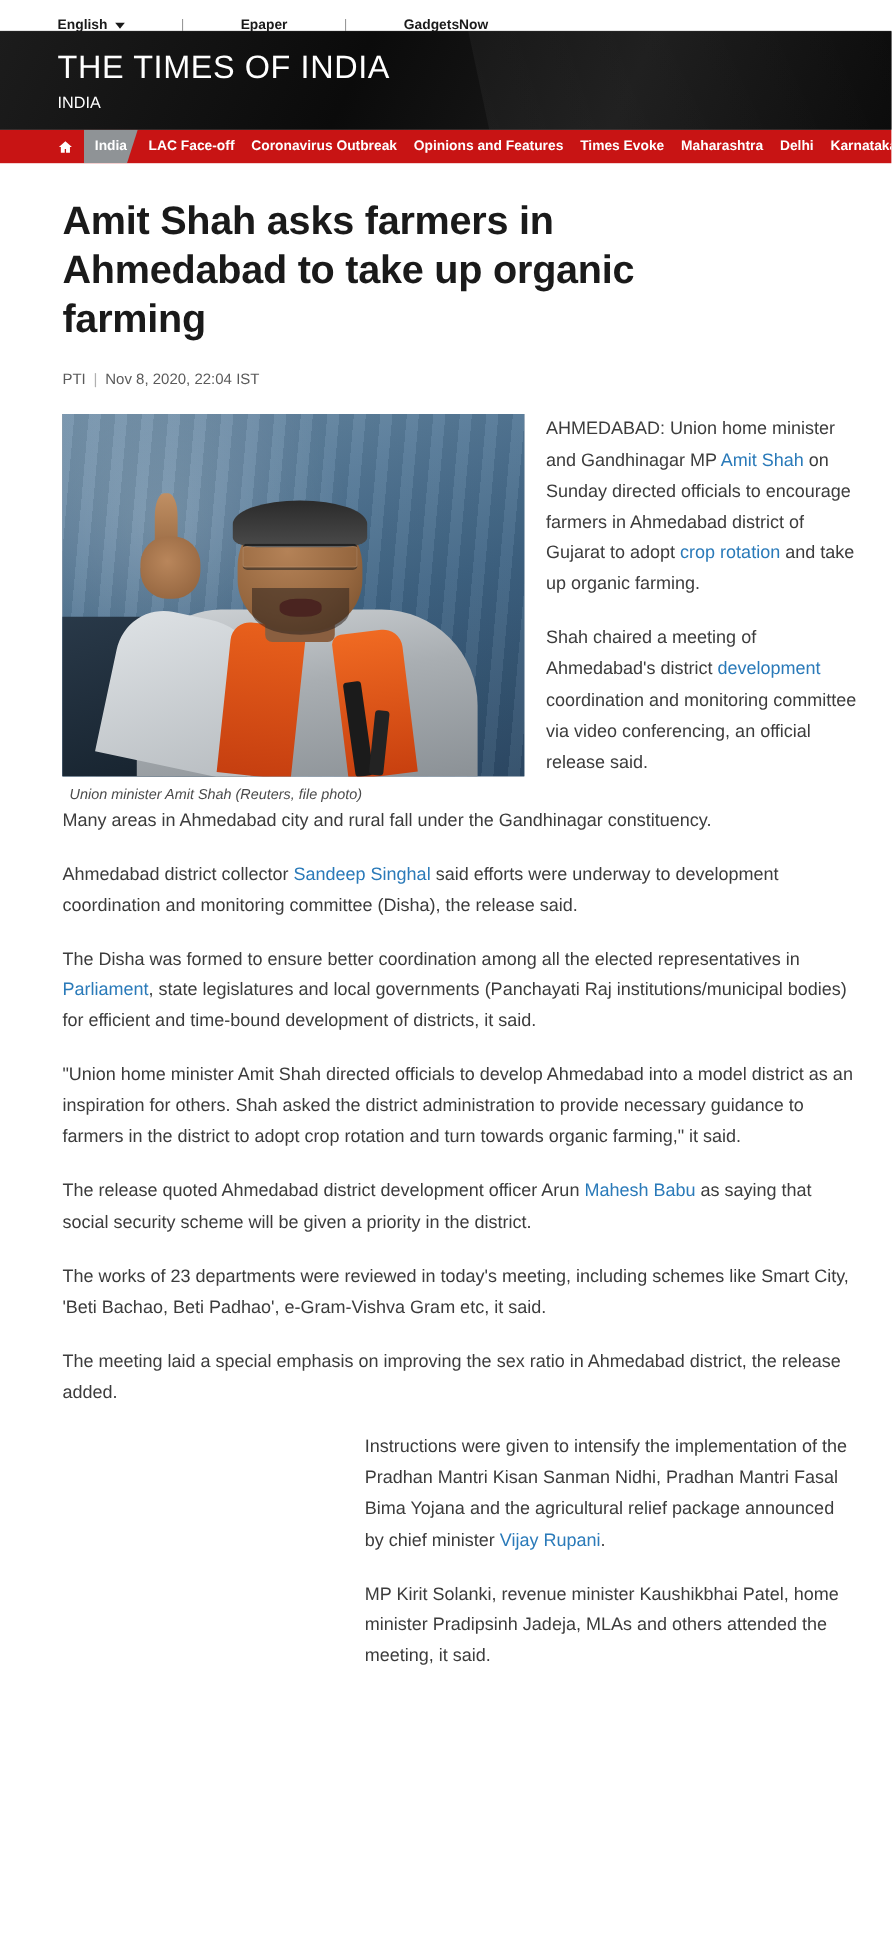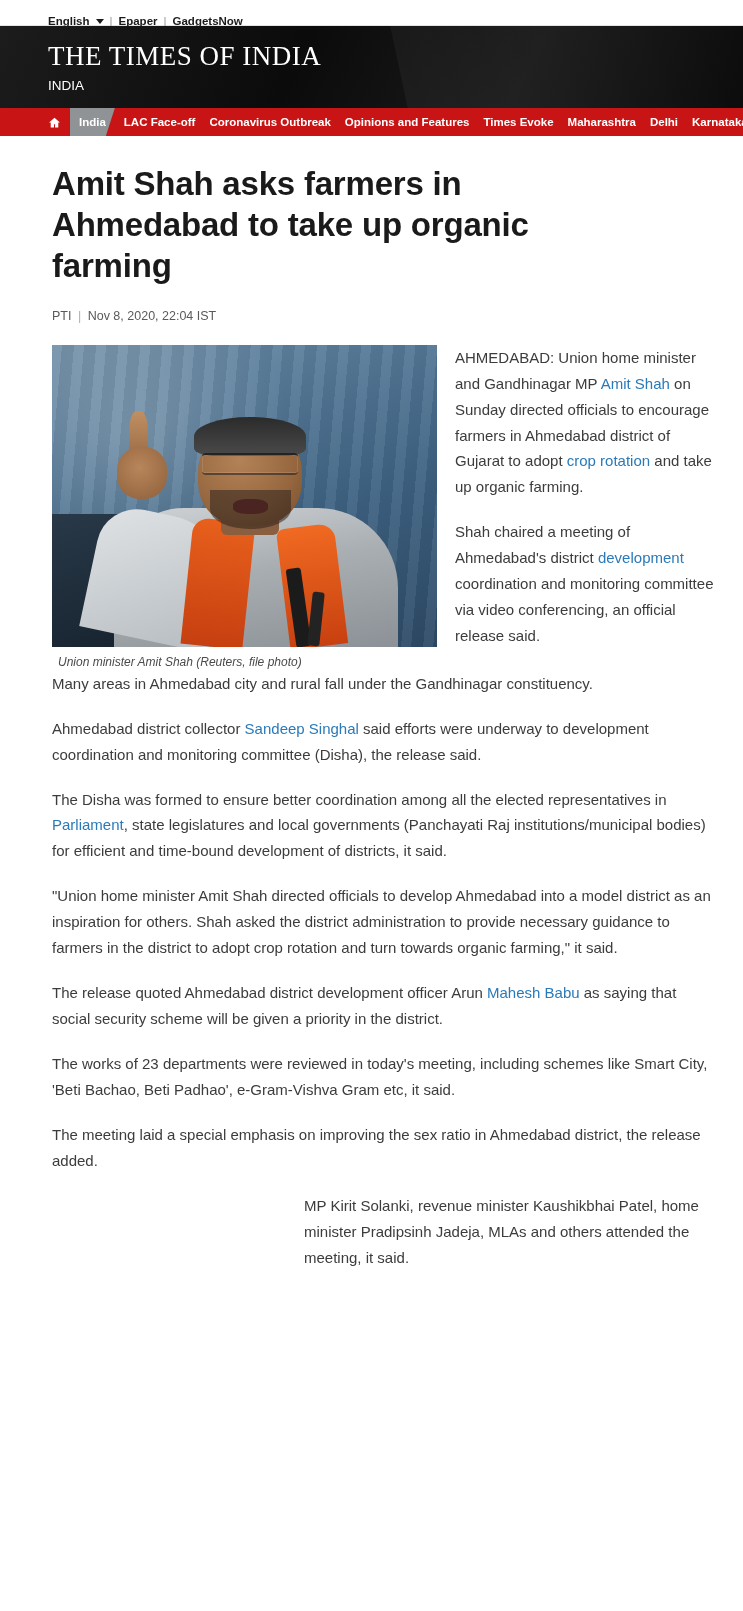--- a/index.html
+++ b/index.html
@@ -14,20 +14,21 @@
   .topbar {
     height: 26px;
     background: #ffffff;
     border-bottom: 1px solid #e3e3e3;
     display: flex;
     align-items: center;
     padding: 17px 0 0 48px;
     font-size: 11.5px;
     color: #1a1a1a;
     font-weight: bold;
+    gap: 41px;
   }
   .topbar .lang { display: flex; align-items: center; gap: 4px; }
   .caret {
     width: 0; height: 0;
     border-left: 4px solid transparent;
     border-right: 4px solid transparent;
     border-top: 5px solid #1a1a1a;
     display: inline-block;
     margin-left: 2px;
   }
@@ -46,21 +47,21 @@
   .masthead:after {
     content: "";
     position: absolute;
     right: -40px; top: -60px;
     width: 380px; height: 200px;
     background: linear-gradient(80deg, rgba(255,255,255,0.045), rgba(255,255,255,0));
     transform: rotate(-12deg);
   }
   .brand {
     color: #ffffff;
-    font-family: Liberation Serif, serif;
+    font-family: Liberation Sans, sans-serif;
     font-size: 27px;
     letter-spacing: 0.5px;
     line-height: 1.05;
     position: relative;
     z-index: 2;
   }
   .brand-sub {
     color: #ffffff;
     font-size: 13.5px;
     margin-top: 8px;
@@ -348,16 +349,19 @@
   <p class="body-text">"Union home minister Amit Shah directed officials to develop Ahmedabad into a model district as an inspiration for others. Shah asked the district administration to provide necessary guidance to farmers in the district to adopt crop rotation and turn towards organic farming," it said.</p>
 
   <p class="body-text">
     <span>The release quoted Ahmedabad district development officer Arun </span><a class="inline" href="#">Mahesh Babu</a><span> as saying that social security scheme will be given a priority in the district.</span>
   </p>
 
   <p class="body-text">The works of 23 departments were reviewed in today's meeting, including schemes like Smart City, 'Beti Bachao, Beti Padhao', e-Gram-Vishva Gram etc, it said.</p>
 
   <p class="body-text">The meeting laid a special emphasis on improving the sex ratio in Ahmedabad district, the release added.</p>
 
+  <p class="body-text indented">
+    <span>Instructions were given to intensify the implementation of the Pradhan Mantri Kisan Sanman Nidhi, Pradhan Mantri Fasal Bima Yojana and the agricultural relief package announced by chief minister </span><a class="inline" href="#">Vijay Rupani</a><span>.</span>
+  </p>
 
   <p class="body-text indented tail">MP Kirit Solanki, revenue minister Kaushikbhai Patel, home minister Pradipsinh Jadeja, MLAs and others attended the meeting, it said.</p>
 
 </div>
 
 </body></html>

